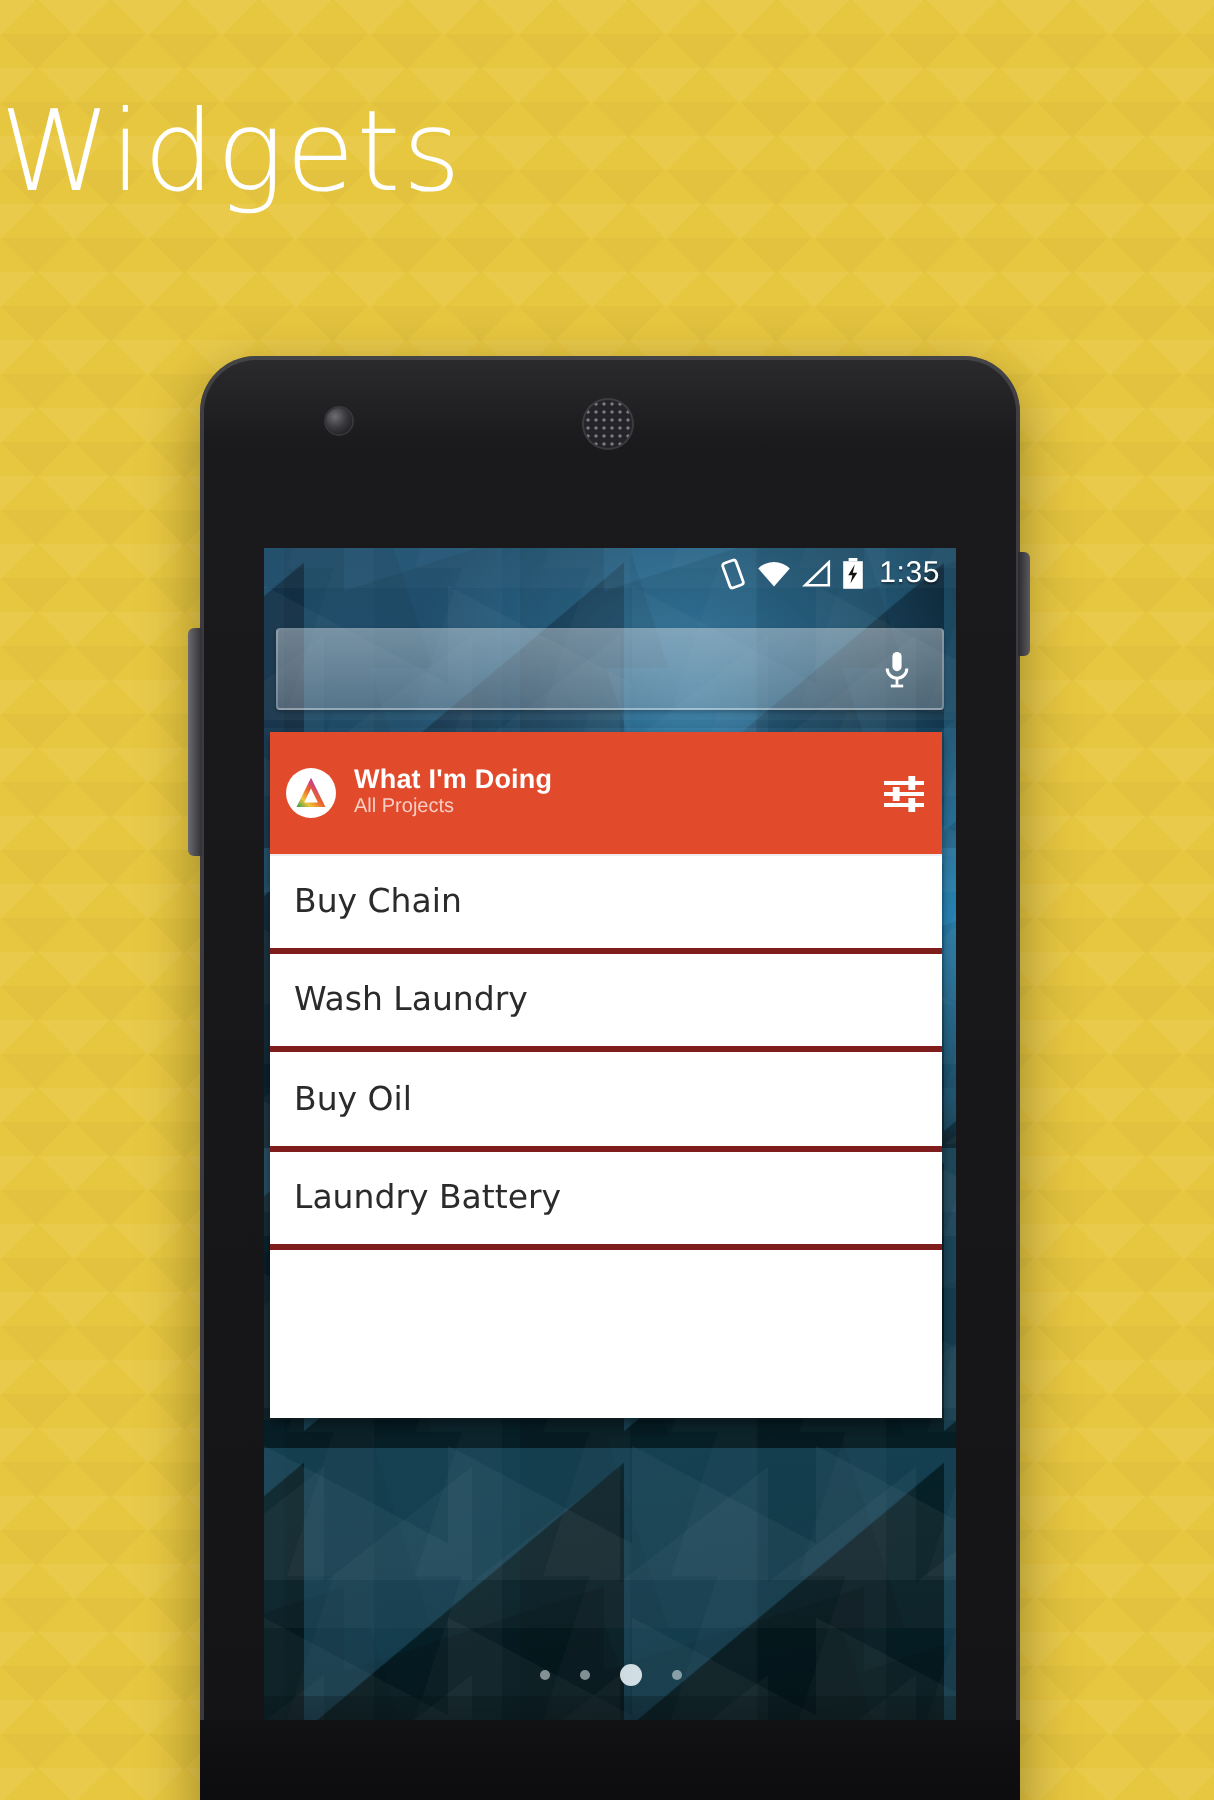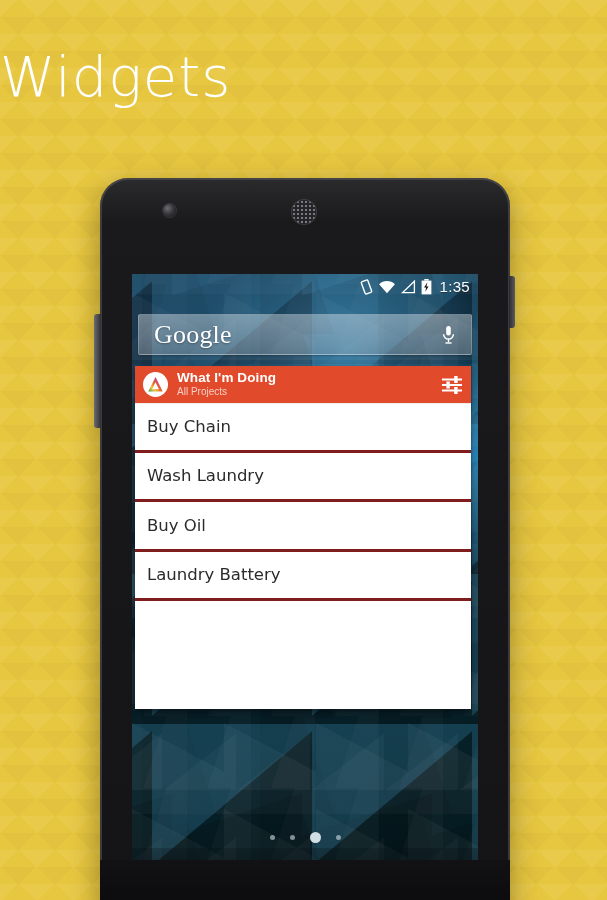--- a/index.html
+++ b/index.html
@@ -160,21 +160,21 @@
   }
 
   
   #widget{
     position:absolute; top:92px; left:3px;
     width:336px; height:343px;
     background:#ffffff;
     box-shadow:0 2px 5px rgba(0,0,0,.45);
   }
   #widget-header{
-    height:37px; background:#e14b2c;
+    height:61px; background:#e14b2c;
     display:flex; align-items:center;
     padding:0 6px 0 8px;
     position:relative;
   }
   #app-icon{
     width:25px; height:25px; border-radius:50%;
     background:#ffffff;
     display:flex; align-items:center; justify-content:center;
     flex:0 0 auto;
   }
@@ -273,21 +273,20 @@
       </svg>
       <svg class="sb-ico" width="11" height="16" viewBox="0 0 11 16">
         <rect x="3.3" y="0" width="4.4" height="1.6" fill="#fff"></rect>
         <rect x="0.6" y="1.6" width="9.8" height="13.8" fill="#fff"></rect>
         <path d="M6.4 3.3 3.1 8.6h2.1l-1 4.2 3.4-5.4H5.4Z" fill="#111"></path>
       </svg>
       <span id="clock">1:35</span>
     </div>
 
     <div id="searchbar">
-      <span id="google-logo">Google</span>
       <span id="mic-btn">
         <svg width="13" height="20" viewBox="0 0 13 20">
           <rect x="4.2" y="1" width="4.6" height="9.6" rx="2.3" fill="#fff"></rect>
           <path d="M1.6 9.2a4.9 4.9 0 0 0 9.8 0" fill="none" stroke="#fff" stroke-width="1.5"></path>
           <rect x="5.8" y="14" width="1.4" height="3.4" fill="#fff"></rect>
           <rect x="3.4" y="17.3" width="6.2" height="1.4" fill="#fff"></rect>
         </svg>
       </span>
     </div>
 

